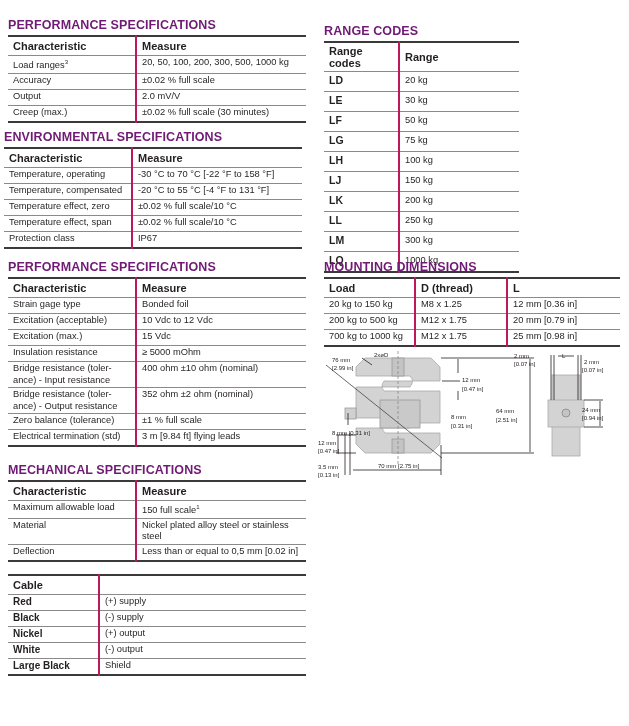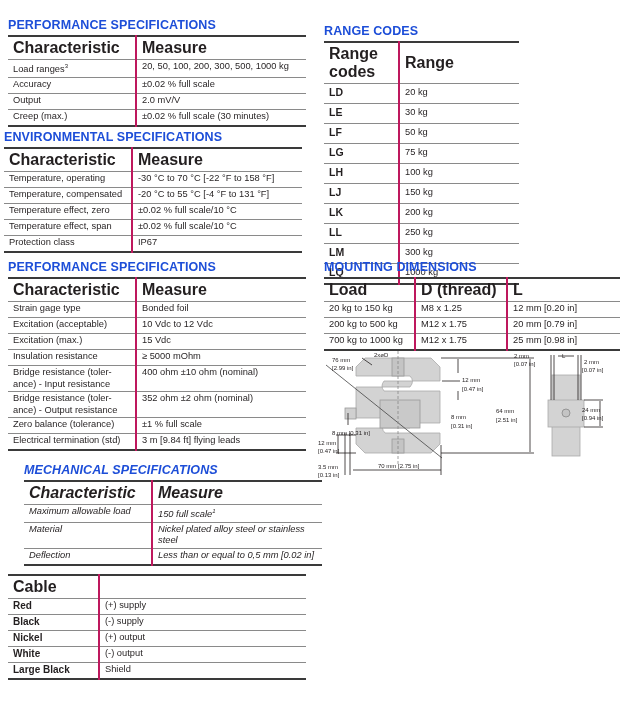--- a/index.html
+++ b/index.html
@@ -1,21 +1,21 @@
 <!DOCTYPE html>
 <html><head>
 <meta charset="utf-8">
 <style>
   html, body { margin: 0; padding: 0; background: #ffffff; }
   body { width: 629px; height: 726px; position: relative; overflow: hidden; font-family: "Liberation Sans", sans-serif; color: #231f20; }
   .section { position: absolute; }
-  .sec-title { font-weight: bold; font-size: 12.5px; letter-spacing: 0.1px; margin: 0 0 3px 0; color: #1d4ed8; }
+  .sec-title { font-weight: bold; font-size: 12.5px; letter-spacing: 0.1px; margin: 0 0 3px 0; color: #701a75; }
   table { border-collapse: collapse; width: 100%; font-size: 9.3px; }
   table { border-top: 2px solid #3a3a3a; border-bottom: 2px solid #3a3a3a; }
-  th { text-align: left; font-weight: bold; font-size: 16px; padding: 2px 5px 2px 5px; height: 14px; }
+  th { text-align: left; font-weight: bold; font-size: 11px; padding: 2px 5px 2px 5px; height: 14px; }
   td { padding: 1px 5px 1px 5px; height: 13px; vertical-align: top; line-height: 11.5px; }
   tr + tr th, tr + tr td { border-top: 1px solid #8a8a8a; }
   th + th, td + td { border-left: 2px solid #be185d; }
   thead tr th { border-bottom: 1px solid #8a8a8a; }
   .bold { font-weight: bold; font-size: 10px; }
   .range td { height: 15px; line-height: 15px; padding-top: 1px; padding-bottom: 3px; margin-top: 16px; }
   .range td.code { font-weight: bold; font-size: 10.5px; }
   .wiring td { height: 13px; }
   sup { font-size: 6px; }
   svg text { font-family: "Liberation Sans", sans-serif; }
@@ -126,21 +126,21 @@
           <td><span>±1 % full scale</span></td>
         </tr>
         <tr>
           <td><span>Electrical termination (std)</span></td>
           <td><span>3 m [9.84 ft] flying leads</span></td>
         </tr>
       </tbody>
   </table>
 </div>
 
-<div class="section" style="left:24px; top:463px; width:298px;font-style:italic;">
+<div class="section" style="left:8px; top:463px; width:298px;">
   <div class="sec-title">MECHANICAL SPECIFICATIONS</div>
   <table>
     <thead>
         <tr>
       <th style="width:117px">Characteristic</th>
       <th>Measure</th>
     </tr>
       </thead>
     <tbody id="mech-body">
         <tr>
@@ -253,21 +253,21 @@
         <tr>
       <th style="width:80px">Load</th>
       <th style="width:80px">D (thread)</th>
       <th>L</th>
     </tr>
       </thead>
     <tbody id="mount-body">
         <tr>
           <td><span>20 kg to 150 kg</span></td>
           <td><span>M8 x 1.25</span></td>
-          <td><span>12 mm [0.20 in]</span></td>
+          <td><span>12 mm [0.36 in]</span></td>
         </tr>
         <tr>
           <td><span>200 kg to 500 kg</span></td>
           <td><span>M12 x 1.75</span></td>
           <td><span>20 mm [0.79 in]</span></td>
         </tr>
         <tr>
           <td><span>700 kg to 1000 kg</span></td>
           <td><span>M12 x 1.75</span></td>
           <td><span>25 mm [0.98 in]</span></td>

